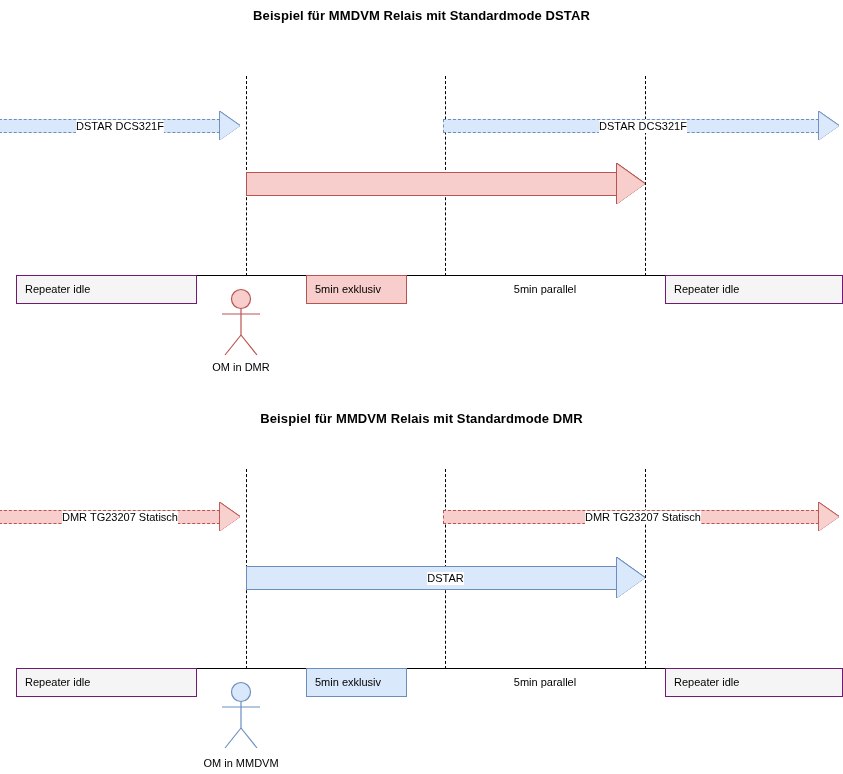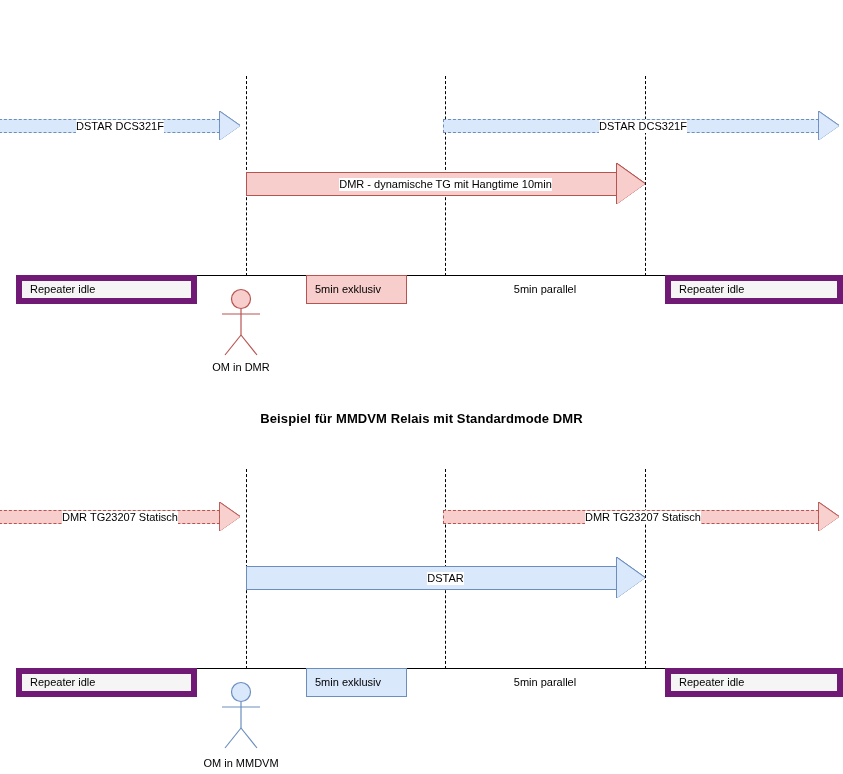--- a/index.html
+++ b/index.html
@@ -142,21 +142,21 @@
     position: absolute;
     box-sizing: border-box;
     font-size: 11px;
     color: #000000;
     display: flex;
     align-items: center;
     line-height: 13px;
   }
   .state-box.idle {
     background: #f5f5f5;
-    border: 6px solid #701a75;
+    border: 1px solid #701a75;
     padding-left: 8px;
     justify-content: flex-start;
   }
   .state-box.excl-red {
     background: #f8cecc;
     border: 1px solid #b85450;
     padding-left: 8px;
     justify-content: flex-start;
   }
   .state-box.excl-blue {
@@ -182,41 +182,41 @@
     font-size: 11px;
     color: #000000;
     line-height: 13px;
   }
 </style>
 </head>
 <body>
 
 <div class="diagram" id="diagram-dstar">
 
+  <div class="title" style="top:8px;">Beispiel für MMDVM Relais mit Standardmode DSTAR</div>
 
   <div class="guide" style="left:246px; top:76px; height:200px;"></div>
   <div class="guide" style="left:445px; top:76px; height:200px;"></div>
   <div class="guide" style="left:645px; top:76px; height:200px;"></div>
 
   <div class="arrow blue-dashed" style="left:-6px; top:112px; width:252px; height:28px;">
     <div class="arrow-shaft" style="width:226px; height:14px;"></div>
     <div class="arrow-head" style="left:226px;"></div>
     <span class="arrow-label">DSTAR DCS321F</span>
   </div>
 
   <div class="arrow blue-dashed" style="left:443px; top:112px; width:400px; height:28px;">
     <div class="arrow-shaft" style="width:376px; height:14px;"></div>
     <div class="arrow-head" style="left:376px;"></div>
     <span class="arrow-label">DSTAR DCS321F</span>
   </div>
 
   <div class="arrow red-solid" style="left:246px; top:164px; width:399px; height:40px;">
     <div class="arrow-shaft" style="width:372px; height:24px;"></div>
     <div class="arrow-head" style="left:371px;"></div>
-    <span class="arrow-label">DMR - dynamische TG mit Hangtime 10min</span>
   </div>
 
   <div class="baseline" style="left:16px; top:275px; width:811px;"></div>
 
   <div class="state-box idle" style="left:16px; top:275px; width:181px; height:29px;">
     <span>Repeater idle</span>
   </div>
 
   <div class="state-box excl-red" style="left:306px; top:275px; width:101px; height:29px;">
     <span>5min exklusiv</span>

